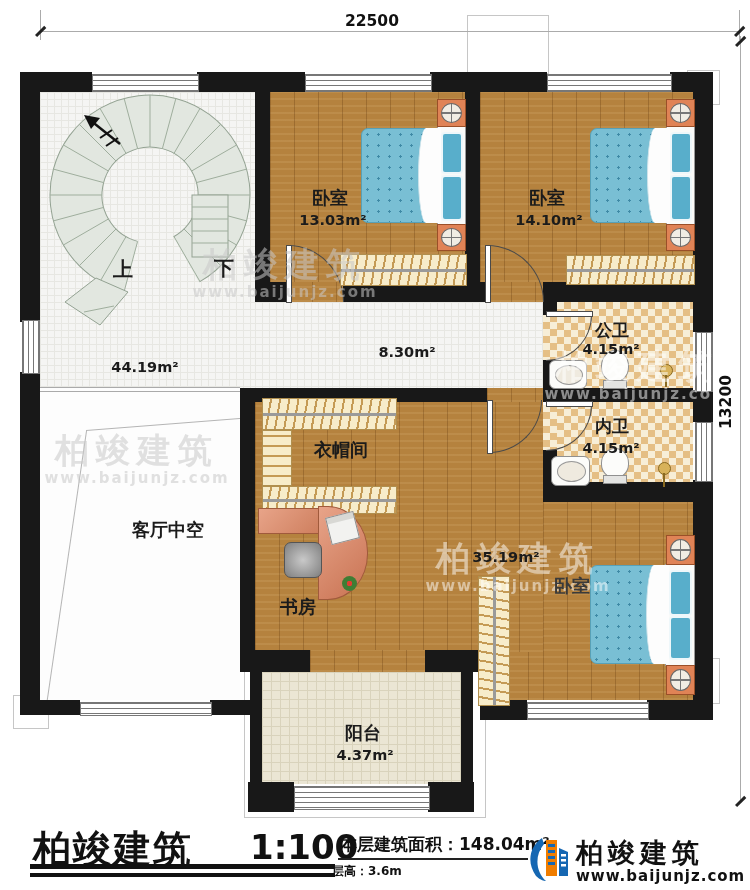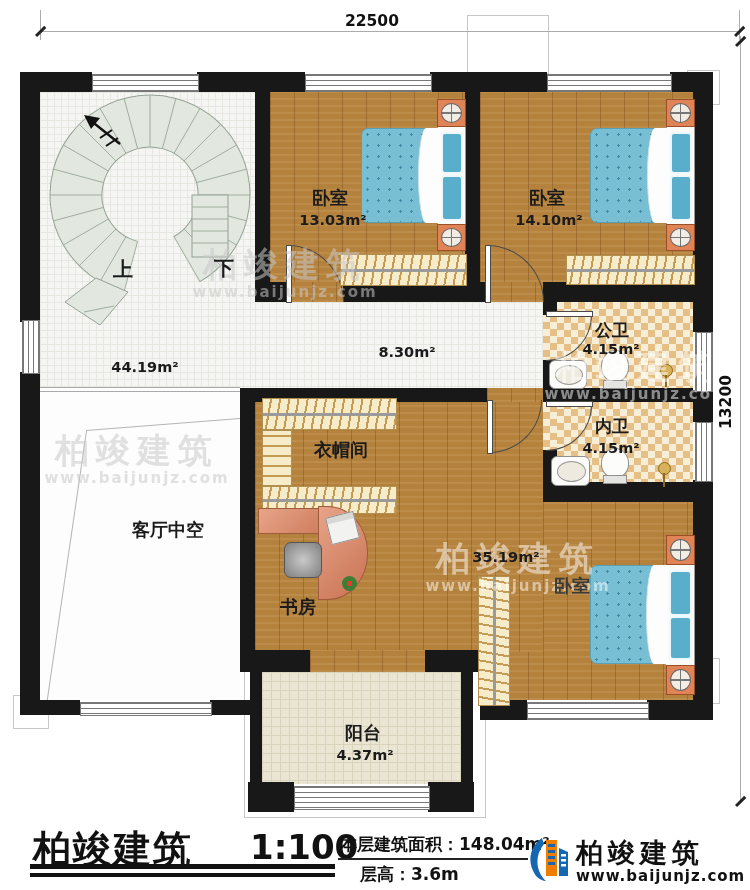--- a/index.html
+++ b/index.html
@@ -307,21 +307,21 @@
   <div class="dimlbl" style="left:726px;top:402px;transform:translate(-50%,-50%) rotate(-90deg);">13200</div>
 
   <div class="titleband" style="left:33px;top:824px;font-size:38px;font-weight:bold;letter-spacing:2px;">柏竣建筑</div>
   <div class="abs" style="left:30px;top:864px;width:305px;height:5px;background:#111;"></div>
   <div class="abs" style="left:30px;top:873px;width:305px;height:4px;background:#111;"></div>
   <div class="titleband" style="left:250px;top:827px;font-size:34px;font-weight:bold;">1:100</div>
   <div class="titleband" style="left:340px;top:833px;font-size:17px;font-weight:bold;">
     <span>本层建筑面积：</span><span>148.04m²</span>
   </div>
   <div class="abs" style="left:338px;top:858px;width:190px;height:2px;background:#222;"></div>
-  <div class="titleband" style="left:360px;top:863px;font-size:17px;font-weight:bold;">
+  <div class="titleband" style="left:332px;top:863px;font-size:12px;font-weight:bold;">
     <span>层高：</span><span>3.6m</span>
   </div>
   <svg style="position:absolute;left:528px;top:834px;" width="44" height="50" viewBox="0 0 44 50">
     <path d="M14,4 C2,12 -2,28 8,42 C12,46 16,47 18,47 C8,38 6,22 16,10 Z" fill="#1667b2"></path>
     <rect x="18" y="6" width="11" height="36" fill="#f07d00"></rect>
     <rect x="20" y="10" width="7" height="3" fill="#1667b2"></rect>
       <rect x="20" y="16" width="7" height="3" fill="#1667b2"></rect>
     <rect x="20" y="22" width="7" height="3" fill="#1667b2"></rect>
       <rect x="20" y="28" width="7" height="3" fill="#1667b2"></rect>
     <path d="M31,14 L40,18 L40,42 L31,42 Z" fill="#1667b2"></path>

